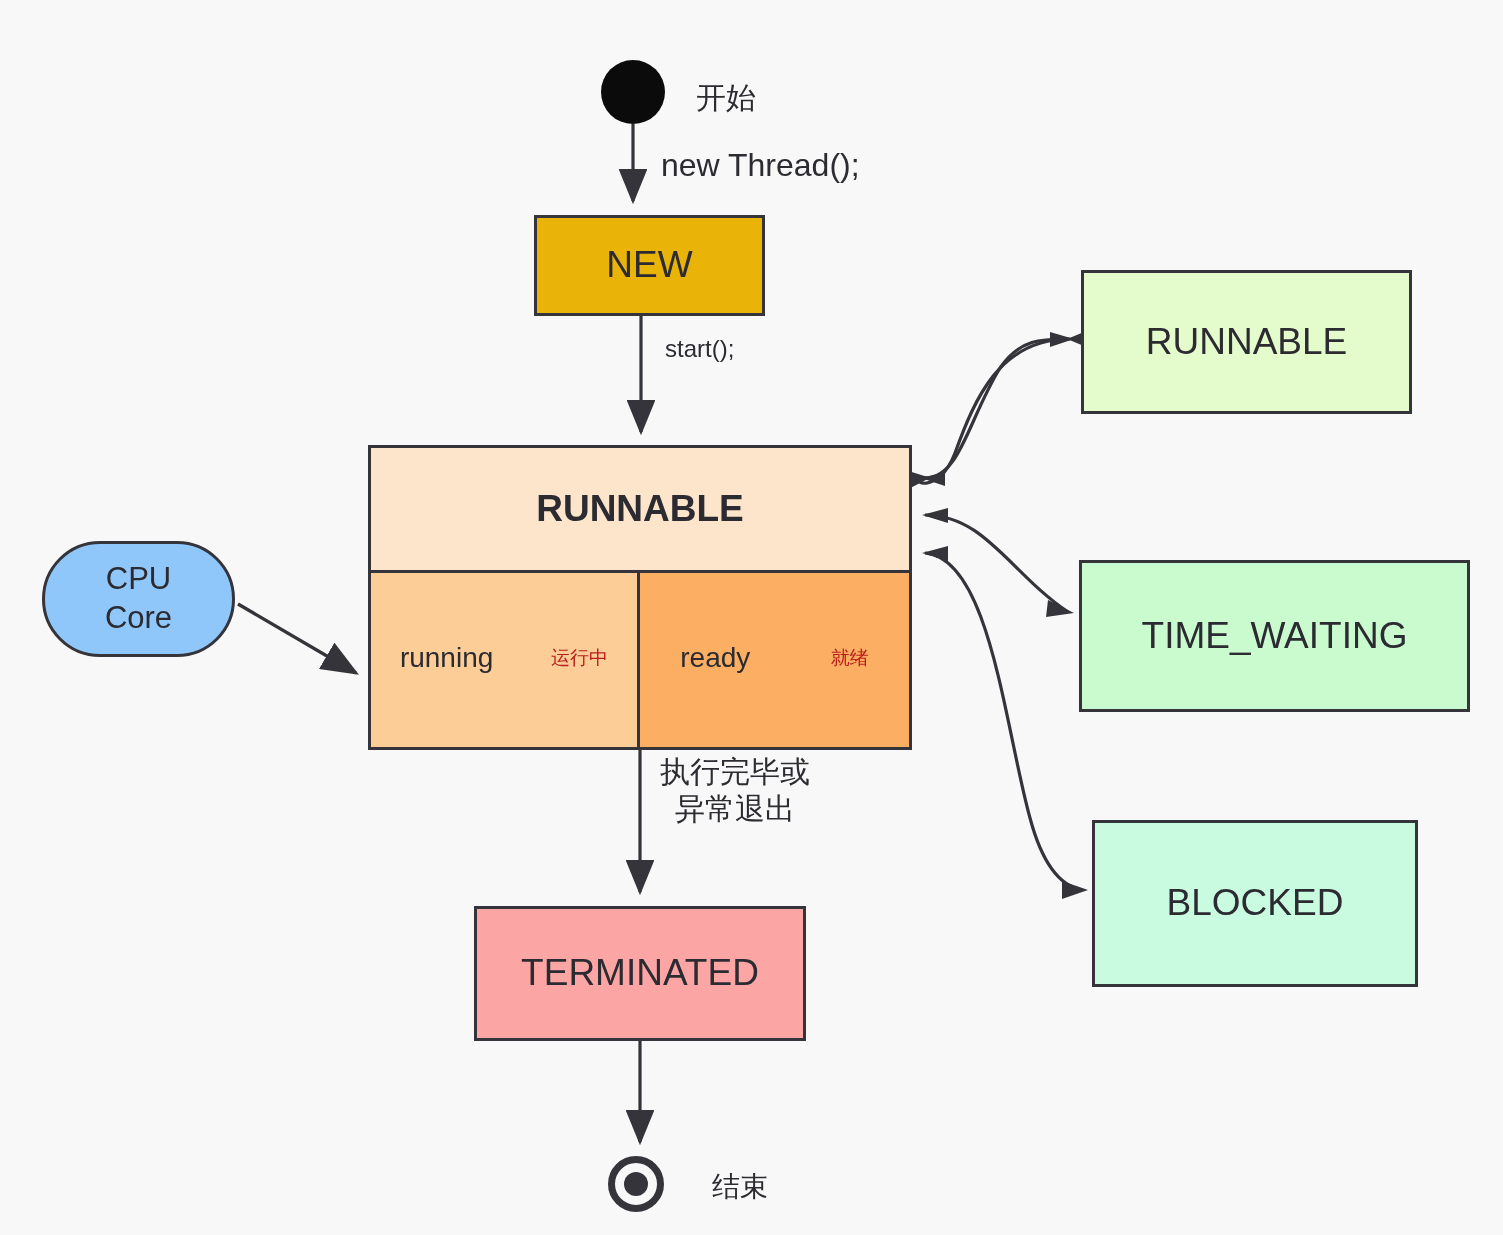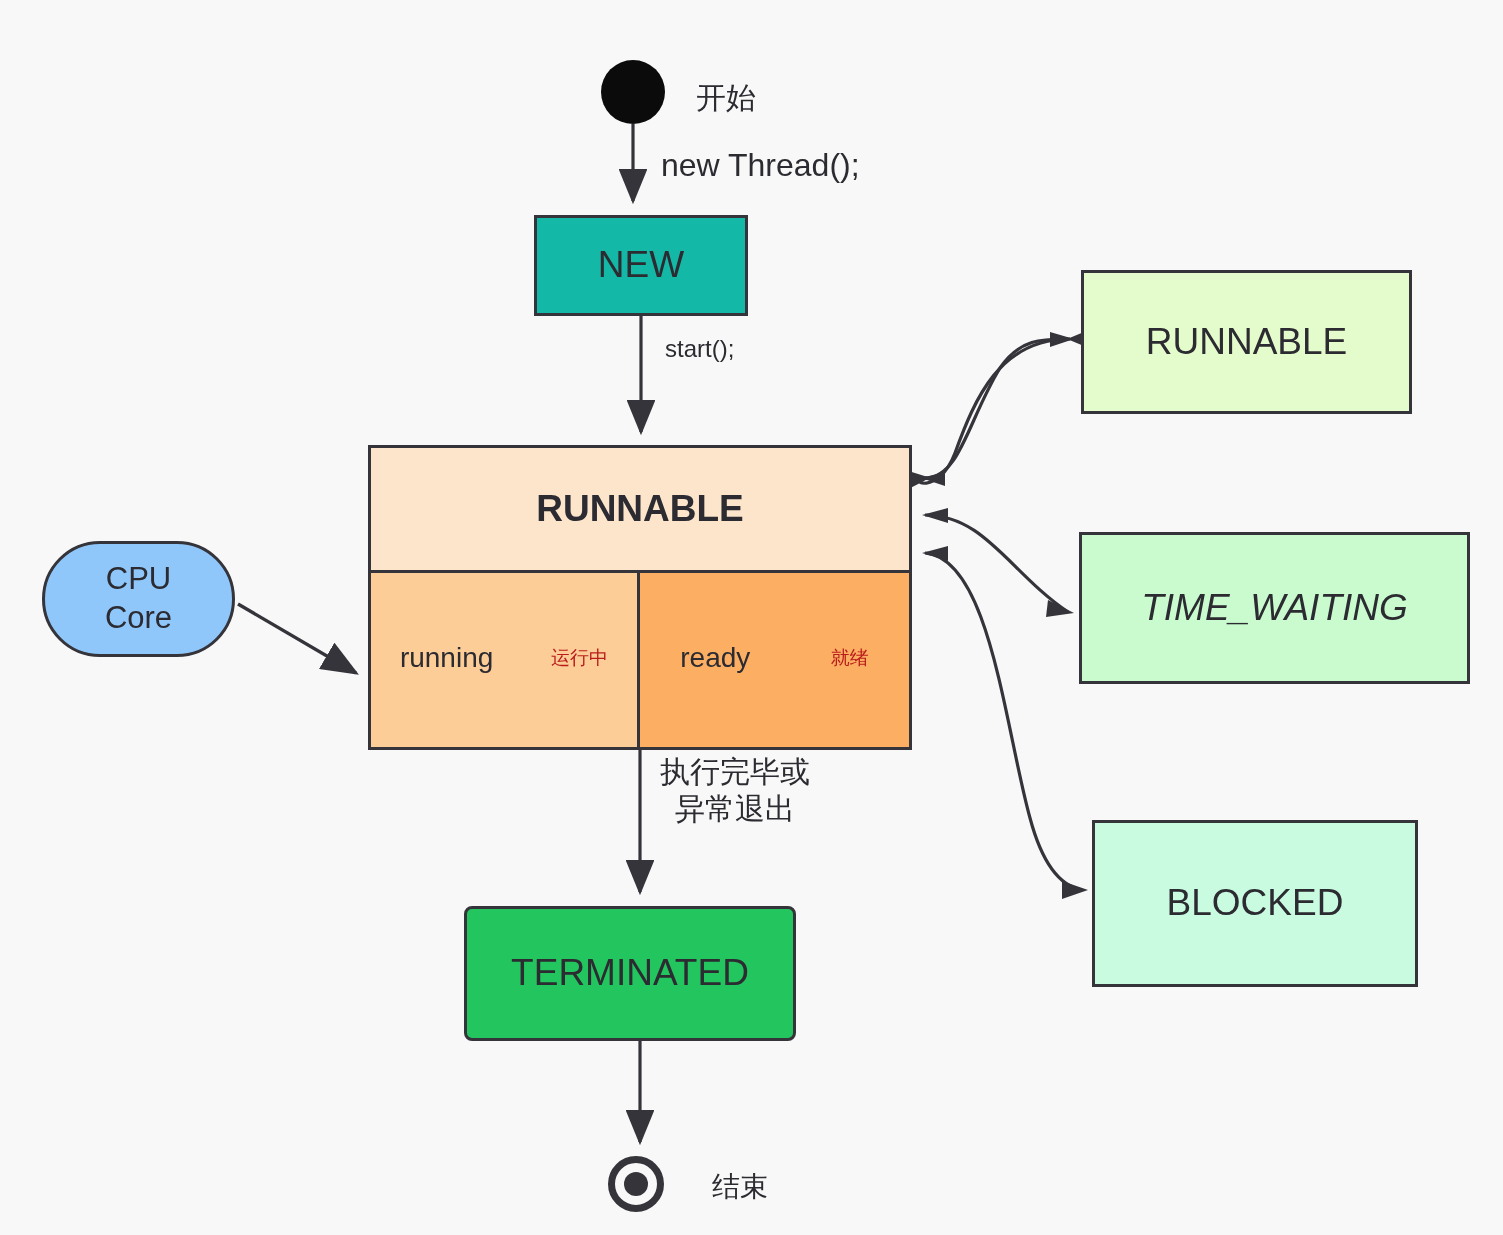--- a/index.html
+++ b/index.html
@@ -33,22 +33,22 @@
     color: #2b2b31;
   }
   .node-label {
     text-align: center;
     line-height: 1.25;
     white-space: pre-line;
   }
 
   
   #node-new {
-    left: 534px; top: 187px; width: 214px; height: 101px;
-    background: #14b8a6;
+    left: 534px; top: 187px; width: 231px; height: 101px;
+    background: #eab308;
   }
   #node-new .node-label { font-size: 37px; }
 
   
   #node-runnable {
     left: 368px; top: 417px; width: 544px; height: 305px;
     background: #FDE5CC;
     display: block;
     padding: 0;
   }
@@ -80,37 +80,35 @@
     padding: 14px 0 18px 0;
     box-sizing: border-box;
   }
   #cell-running { background: #FCCD97; border-right: 3px solid #34343a; }
   #cell-ready   { background: #FCAF63; }
   .cell-en { font-size: 28px; color: #2b2b31; }
   .cell-zh { font-size: 19px; color: #b91c1c; }
 
   
   #node-terminated {
-    left: 464px; top: 878px; width: 332px; height: 135px;
-    background: #22c55e;
-    border-radius: 8px;
+    left: 474px; top: 878px; width: 332px; height: 135px;
+    background: #fca5a5;
   }
   #node-terminated .node-label { font-size: 37px; }
 
   
   #node-waiting {
     left: 1081px; top: 242px; width: 331px; height: 144px;
     background: #E4FBCB;
   }
   #node-waiting .node-label { font-size: 37px; }
 
   #node-time-waiting {
-    left: 1079px; top: 504px; width: 391px; height: 152px;
+    left: 1079px; top: 532px; width: 391px; height: 152px;
     background: #C9FBCF;
-    font-style: italic;
   }
   #node-time-waiting .node-label { font-size: 37px; }
 
   #node-blocked {
     left: 1092px; top: 792px; width: 326px; height: 167px;
     background: #C9FBE0;
   }
   #node-blocked .node-label { font-size: 37px; }
 
   

